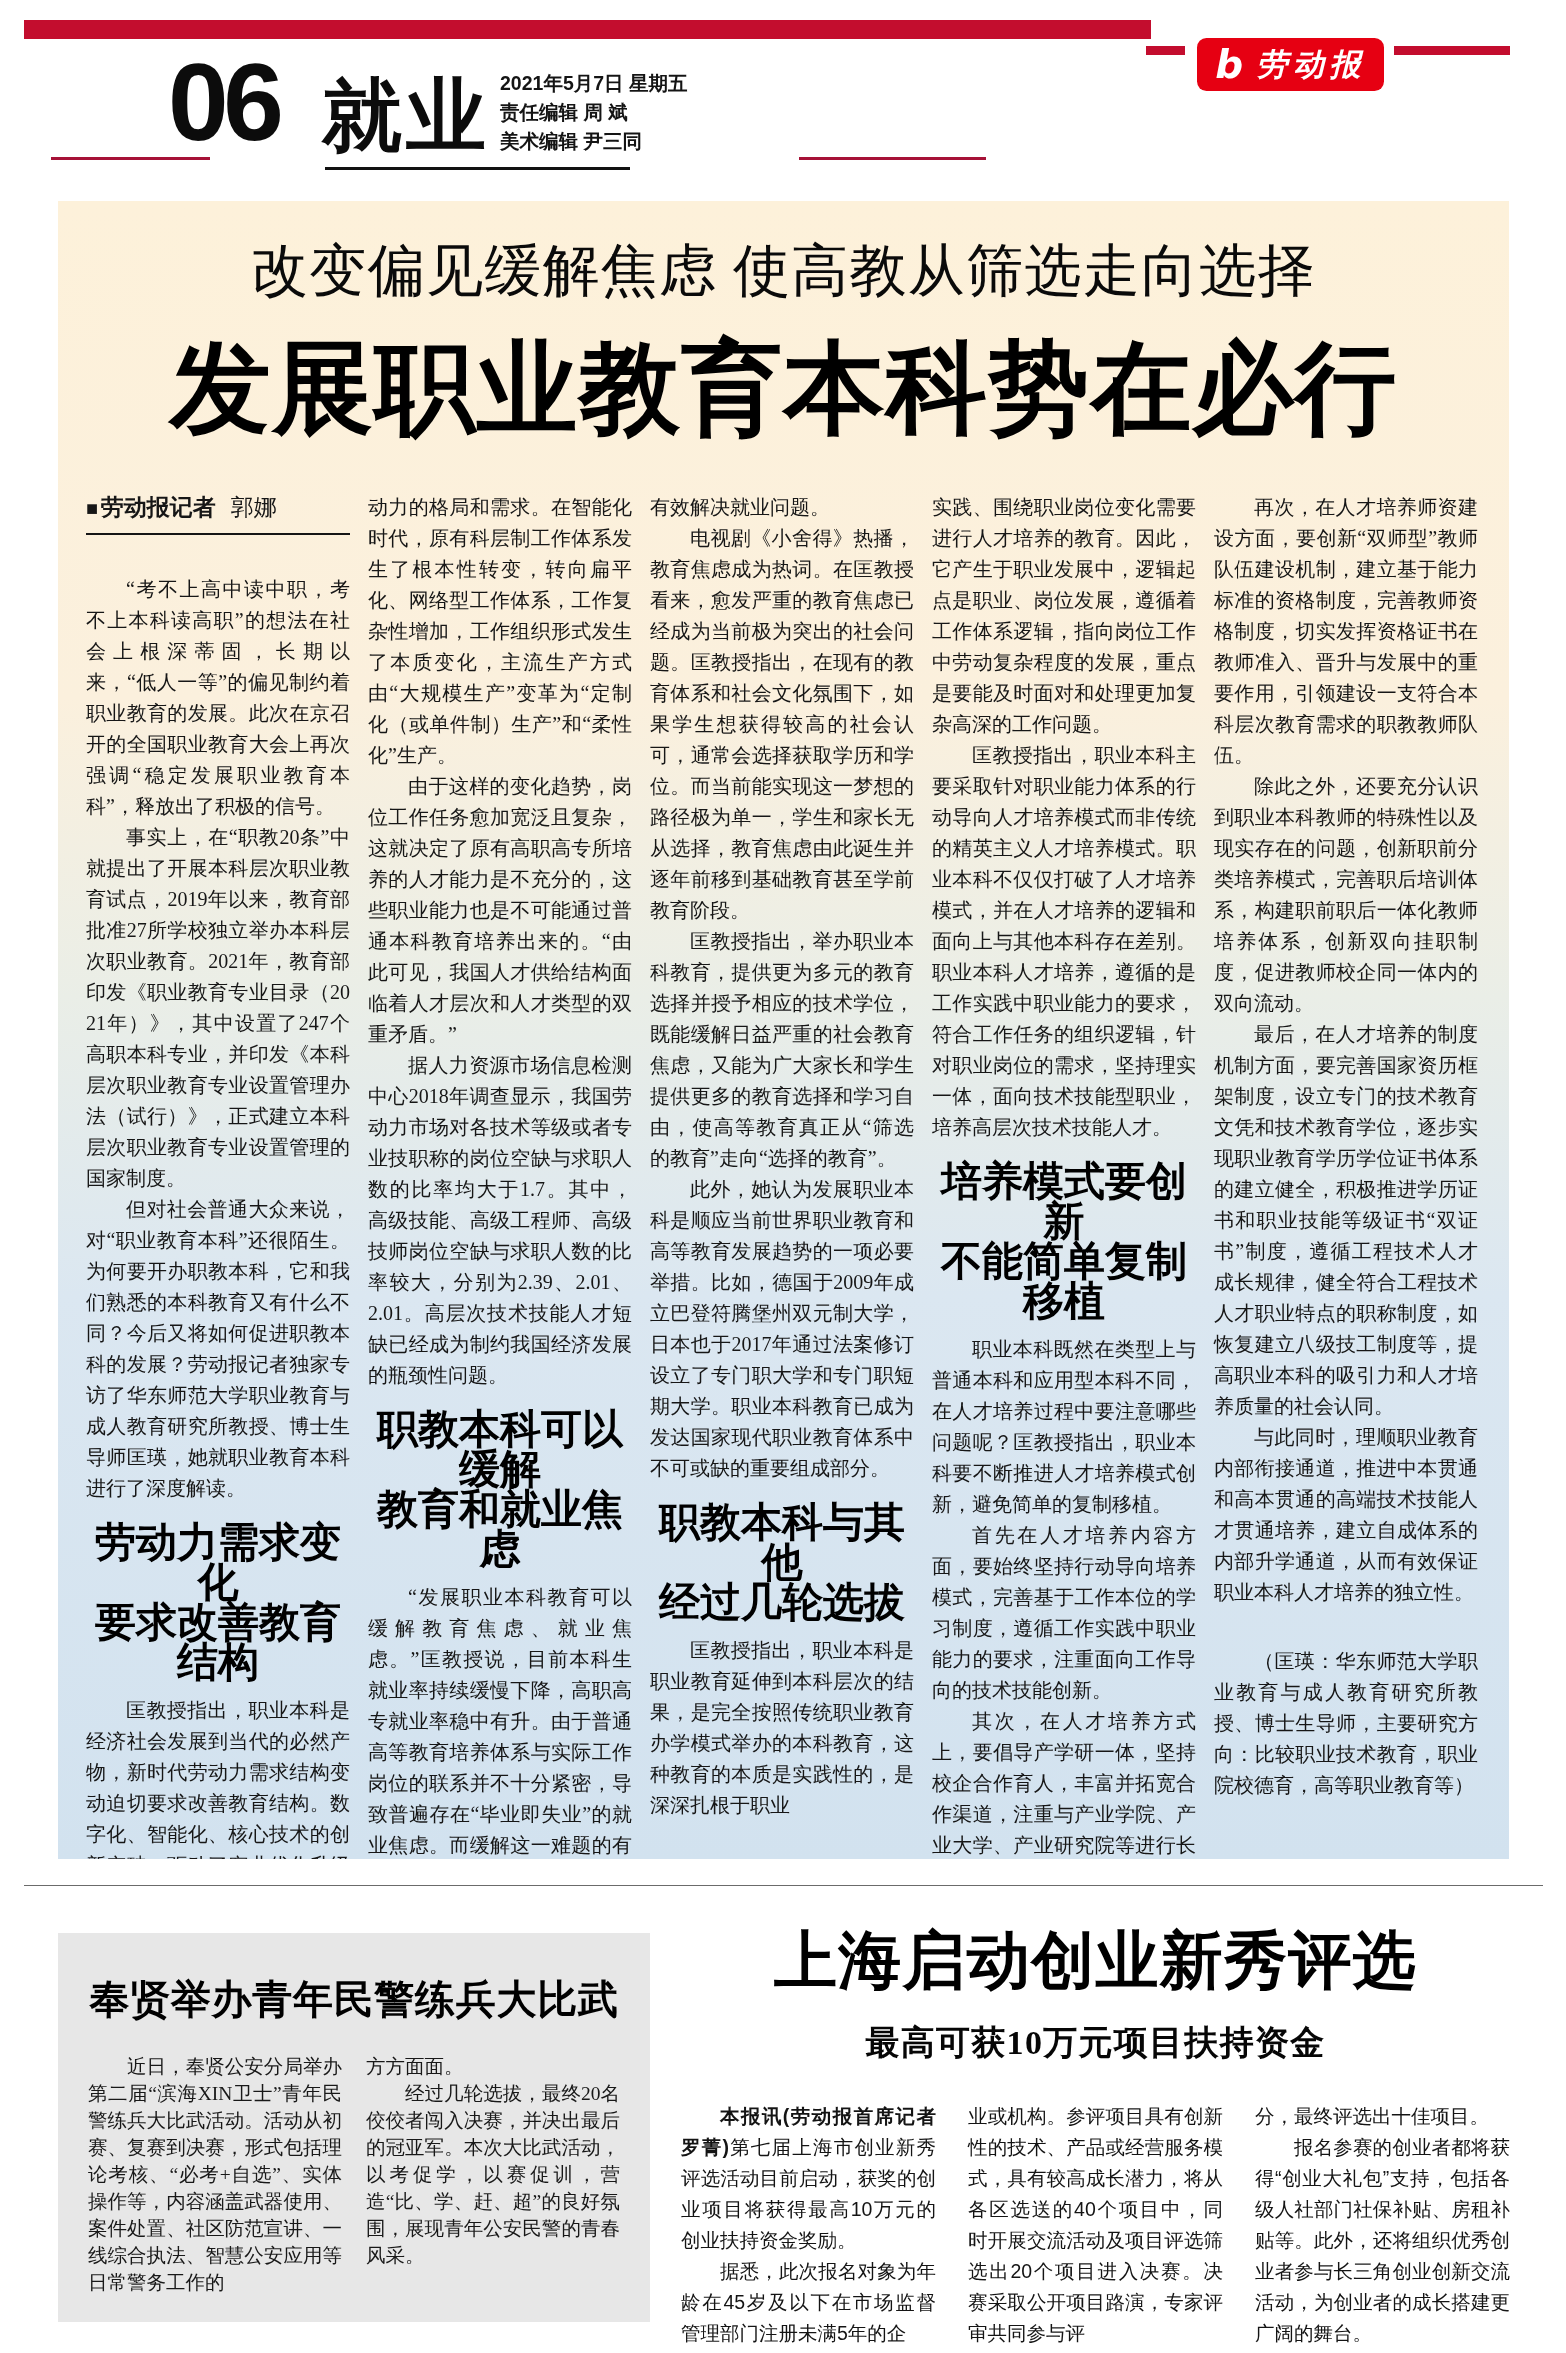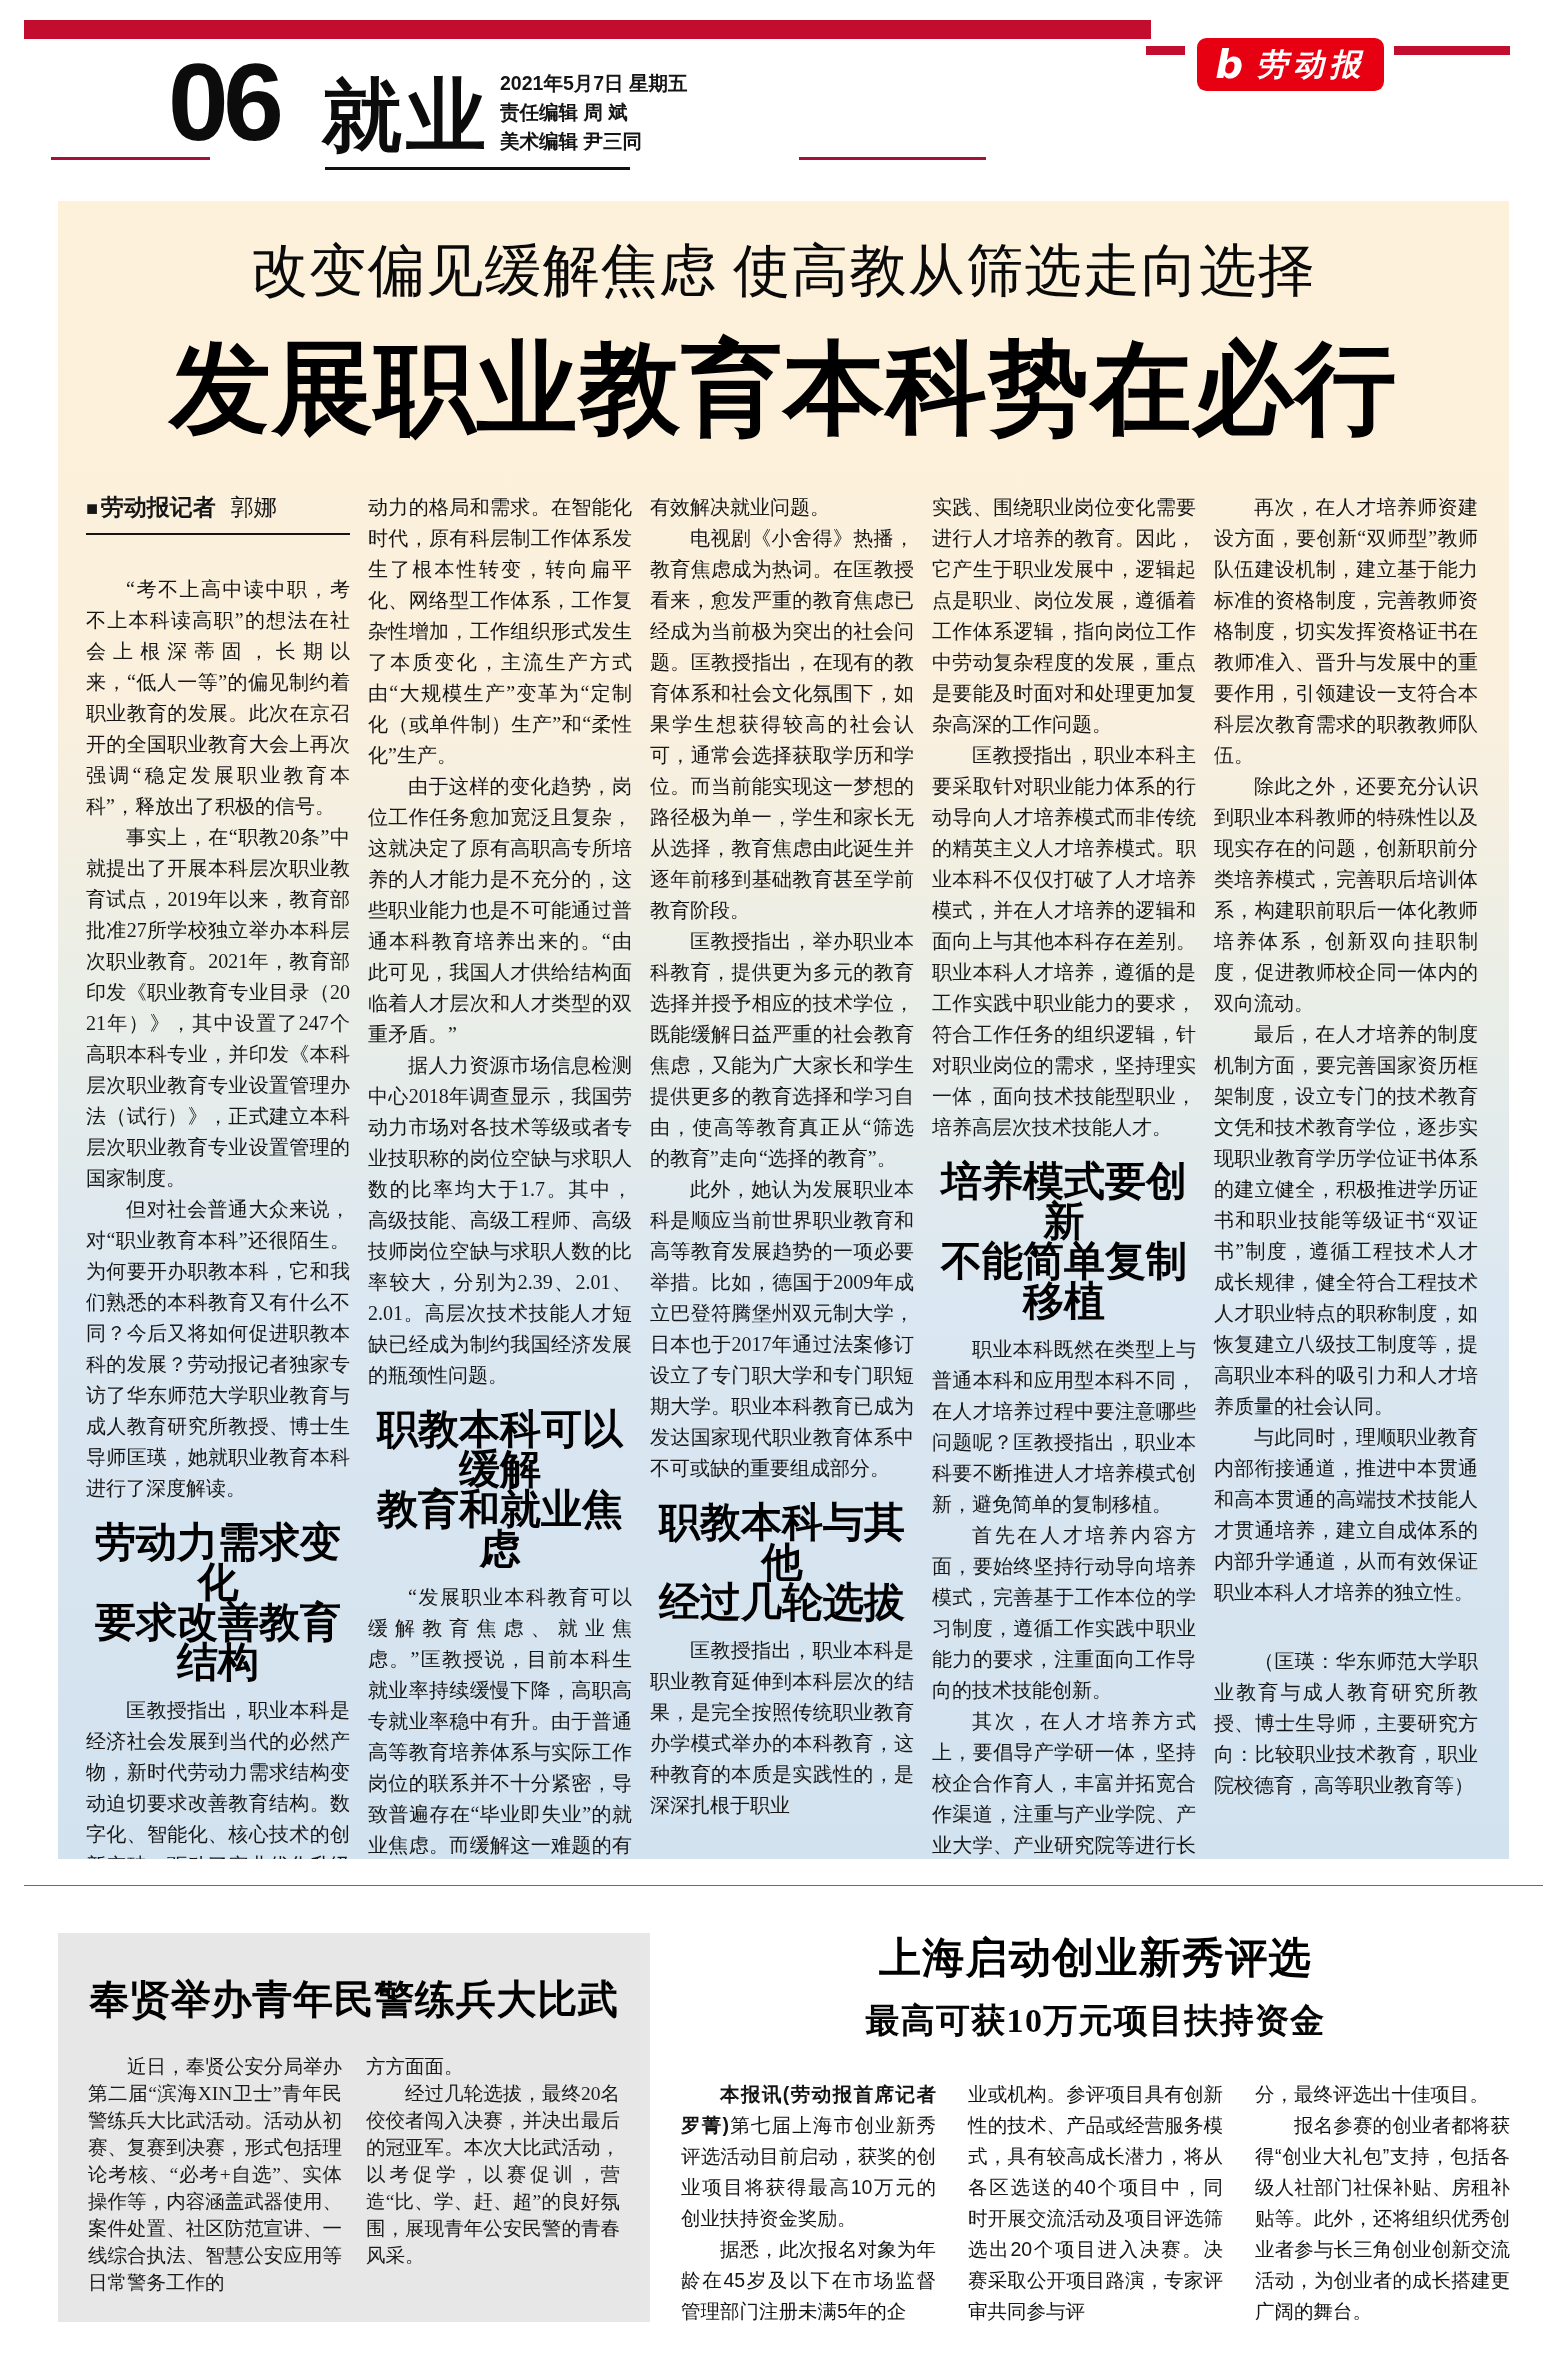--- a/index.html
+++ b/index.html
@@ -51,22 +51,22 @@
     position:absolute; left:58px; top:1933px; width:592px; height:389px; overflow:hidden;
     background:#e7e7e7; box-sizing:border-box; padding:23px 30px 0;
   }
   .p-title { margin:16px 0 25.6px; text-align:center; font-size:40px; font-weight:900; letter-spacing:0.7px; color:#000; }
   .p-cols { display:flex; gap:24px; }
   .p-col { width:254px; font-size:19.5px; line-height:27px; text-align:justify; color:#181818; }
   .p-col p { margin:0; text-indent:2em; word-break:break-all; }
   .p-col p.cont { text-indent:0; }
   
   .contest { position:absolute; left:681px; top:1918px; width:829px; height:436px; overflow:hidden; }
-  .c-title { margin:12px; text-align:center; font-size:42px; font-weight:900; letter-spacing:1.3px; color:#000; }
-  .c-subtitle { margin-top:0; text-align:center; font-size:34px; font-weight:700; letter-spacing:1.3px; color:#060606; }
+  .c-title { margin:0; text-align:center; font-size:63px; font-weight:900; letter-spacing:1.3px; color:#000; }
+  .c-subtitle { margin-top:16px; text-align:center; font-size:34px; font-weight:700; letter-spacing:1.3px; color:#060606; }
   .c-cols { display:flex; gap:32px; margin-top:35px; font-family:"Liberation Sans","DejaVu Sans",sans-serif; }
   .c-col { width:255px; font-size:19.5px; line-height:31px; text-align:justify; color:#141414; }
   .c-col p { margin:0; text-indent:2em; word-break:break-all; }
   .c-col p.cont { text-indent:0; }
   .c-lead { font-weight:700; }
 </style>
 </head>
 <body>
 
 <div class="topbar"></div>

